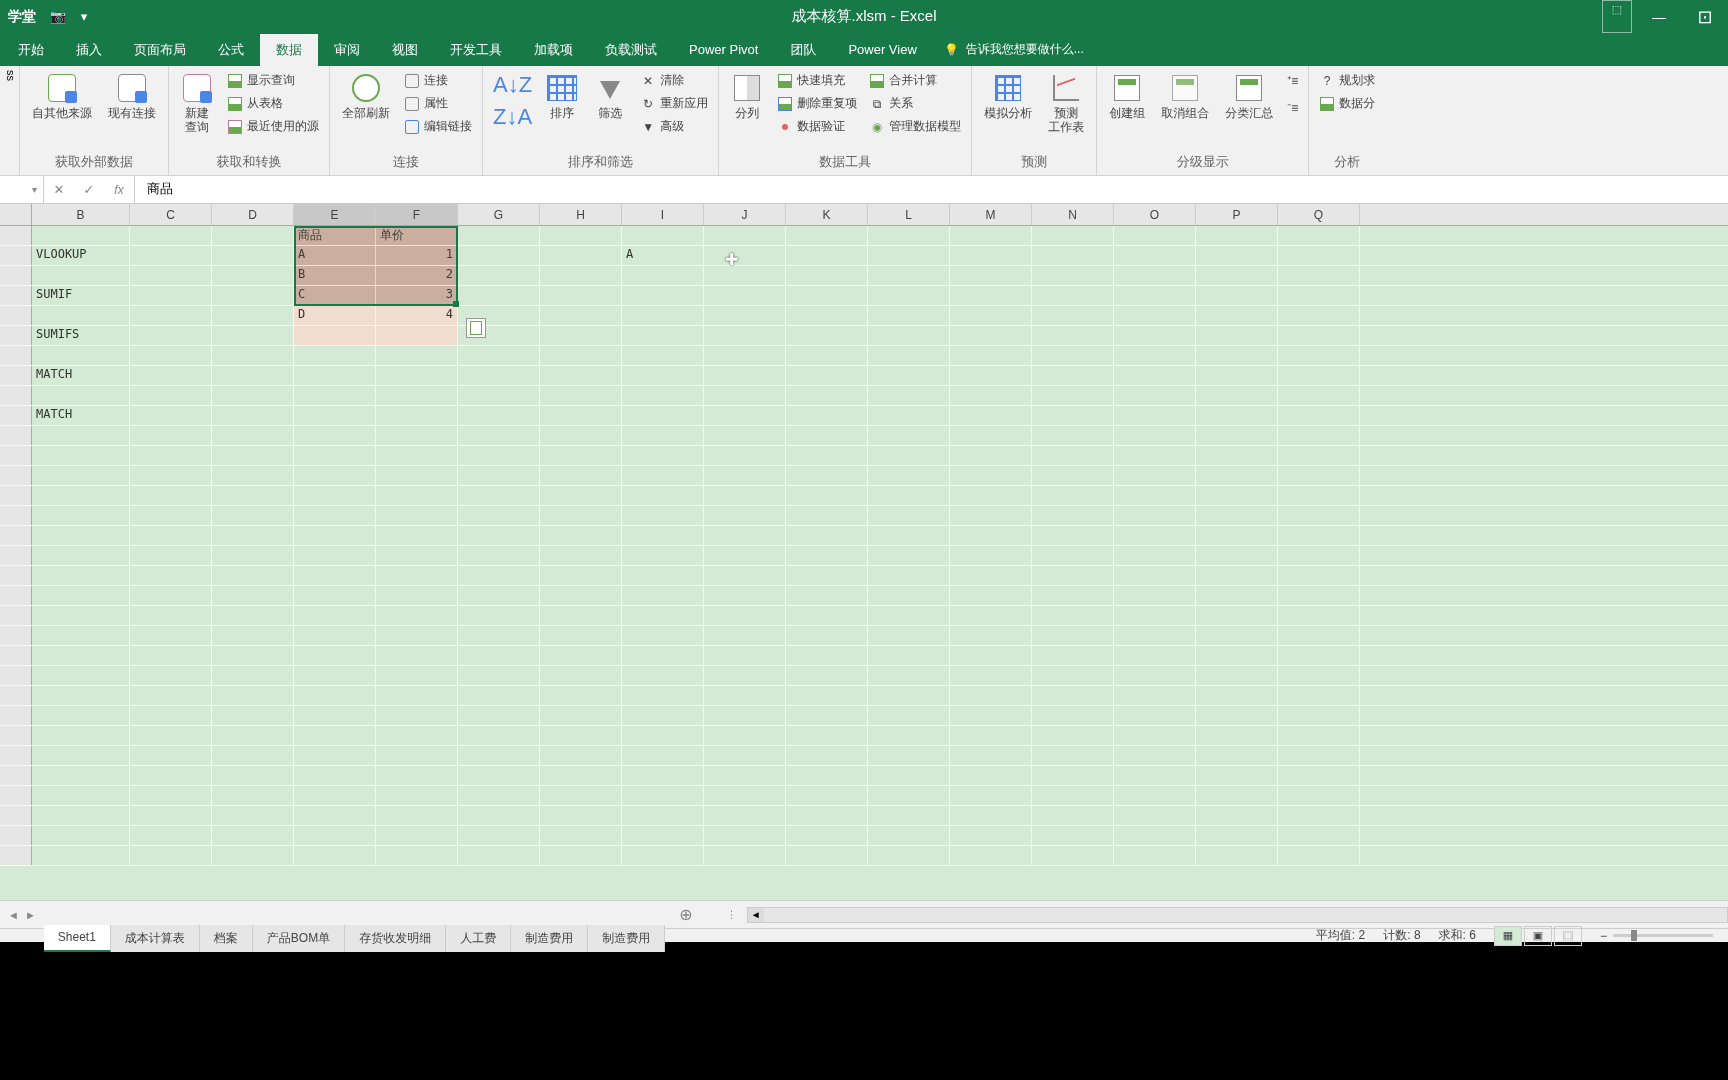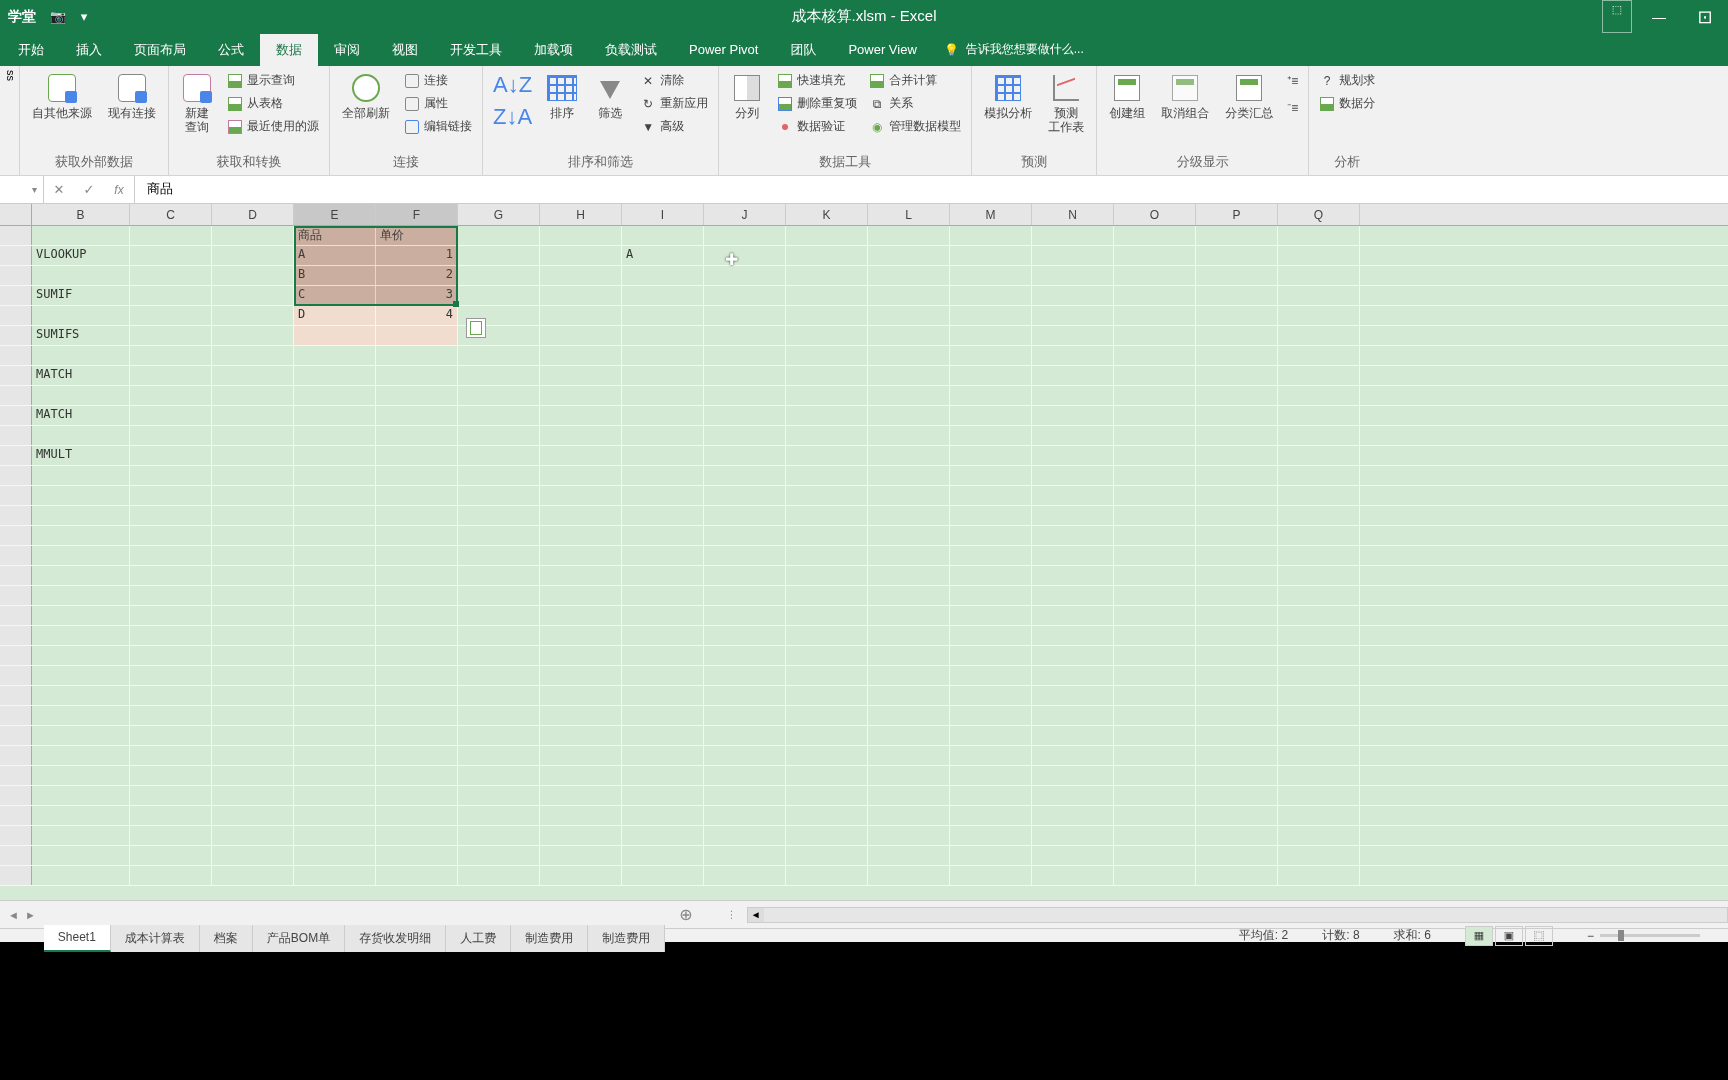--- a/index.html
+++ b/index.html
@@ -91,21 +91,21 @@
 .sheet-tab { padding: 5px 14px; font-size: 12px; border-right: 1px solid #ccc; background: #e6e6e6; color: #444; cursor: pointer; margin-top: 48px; }
 .sheet-tab.active { background: #fff; border-bottom: 2px solid #177848; font-weight: 500; }
 .new-sheet { padding: 4px 14px; color: #888; cursor: pointer; font-size: 16px; }
 .hscroll-spacer { flex: 1; display: flex; align-items: center; padding-left: 20px; }
 .hscroll-spacer .dots { color: #888; font-size: 10px; margin-right: 10px; }
 .hscroll { flex: 1; height: 16px; background: #e6e6e6; border: 1px solid #ccc; position: relative; }
 .hscroll .arrow { position: absolute; width: 16px; height: 14px; top: 0; background: #ddd; text-align: center; font-size: 10px; line-height: 14px; }
 .hscroll .arrow.l { left: 0; }
 
 
-.statusbar { height: 14px; background: #f1f1f1; border-top: 1px solid #ccc; display: flex; align-items: center; justify-content: flex-end; padding: 0 28px; font-size: 12px; color: #444; gap: 34px; }
+.statusbar { height: 14px; background: #f1f1f1; border-top: 1px solid #ccc; display: flex; align-items: center; justify-content: flex-end; padding: 0 15px; font-size: 12px; color: #444; gap: 18px; }
 .statusbar .views { display: flex; gap: 2px; }
 .statusbar .view-btn { width: 28px; height: 20px; border: 1px solid #ccc; display: flex; align-items: center; justify-content: center; font-size: 11px; }
 .statusbar .view-btn.active { background: #d4ead4; }
 .statusbar .zoom { display: flex; align-items: center; gap: 6px; }
 .statusbar .zoom-track { width: 100px; height: 3px; background: #ccc; position: relative; }
 .statusbar .zoom-thumb { position: absolute; left: 18px; top: -4px; width: 6px; height: 11px; background: #888; }
 
 
 .blackbar { height: 150px; background: #000; } 
 .wB { width: 98px; }
@@ -641,39 +641,20 @@
         <div class="cell wK"></div>
         <div class="cell wL"></div>
         <div class="cell wM"></div>
         <div class="cell wN"></div>
         <div class="cell wO"></div>
         <div class="cell wP"></div>
         <div class="cell wQ"></div>
       </div>
       <div class="row">
         <div class="row-h"></div>
-        <div class="cell wB">MMULT</div>
-        <div class="cell wC"></div>
-        <div class="cell wD"></div>
-        <div class="cell wE"></div>
-        <div class="cell wF"></div>
-        <div class="cell wG"></div>
-        <div class="cell wH"></div>
-        <div class="cell wI"></div>
-        <div class="cell wJ"></div>
-        <div class="cell wK"></div>
-        <div class="cell wL"></div>
-        <div class="cell wM"></div>
-        <div class="cell wN"></div>
-        <div class="cell wO"></div>
-        <div class="cell wP"></div>
-        <div class="cell wQ"></div>
-      </div>
-      <div class="row">
-        <div class="row-h"></div>
         <div class="cell wB"></div>
         <div class="cell wC"></div>
         <div class="cell wD"></div>
         <div class="cell wE"></div>
         <div class="cell wF"></div>
         <div class="cell wG"></div>
         <div class="cell wH"></div>
         <div class="cell wI"></div>
         <div class="cell wJ"></div>
         <div class="cell wK"></div>

